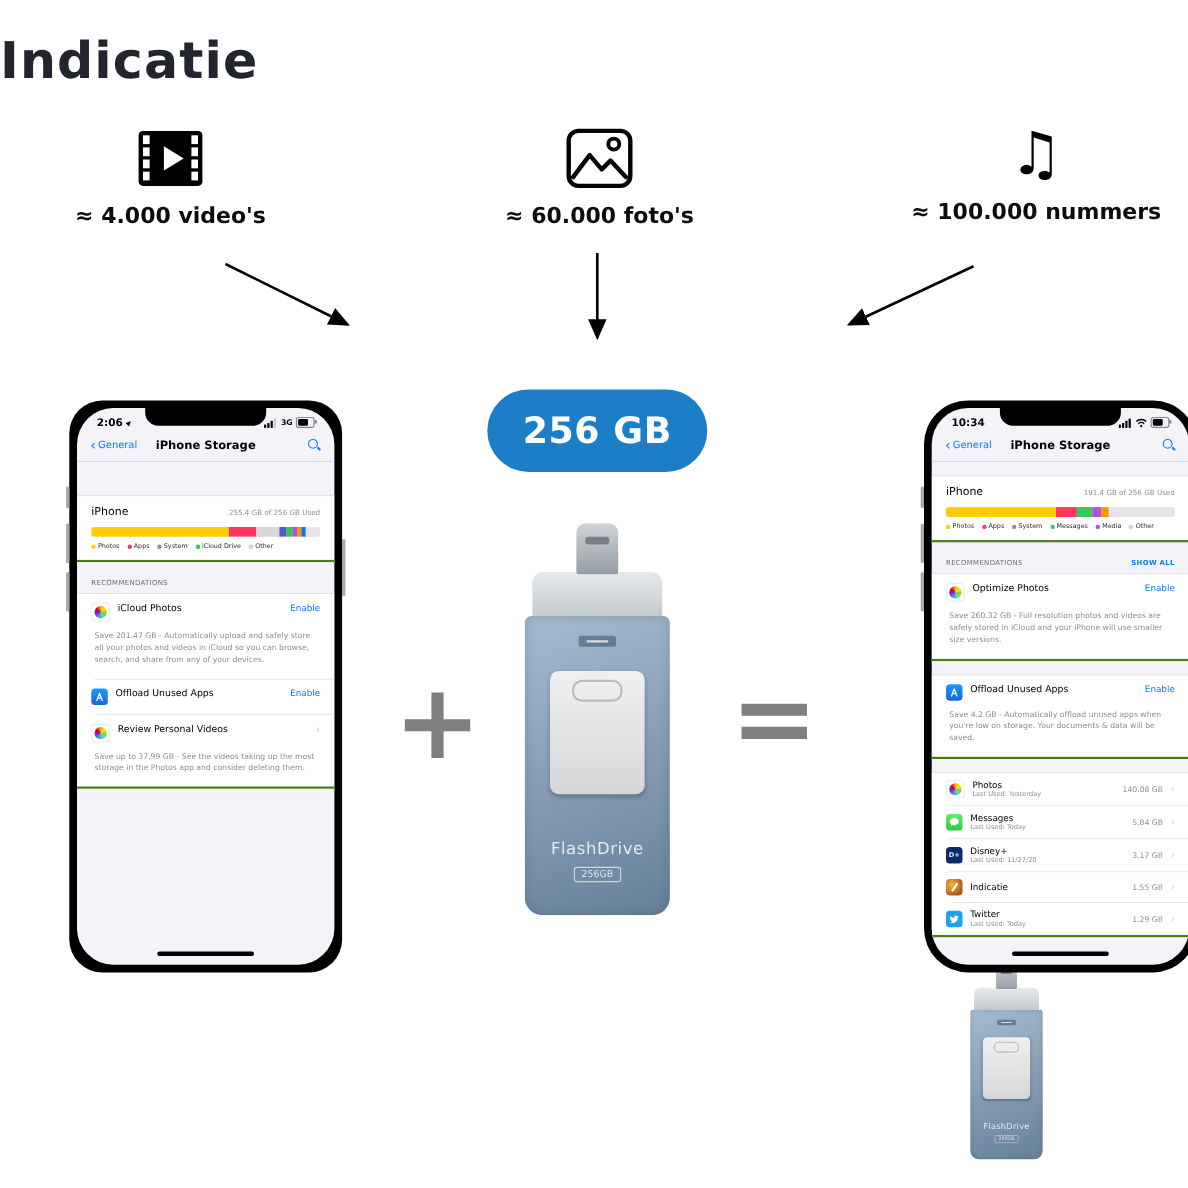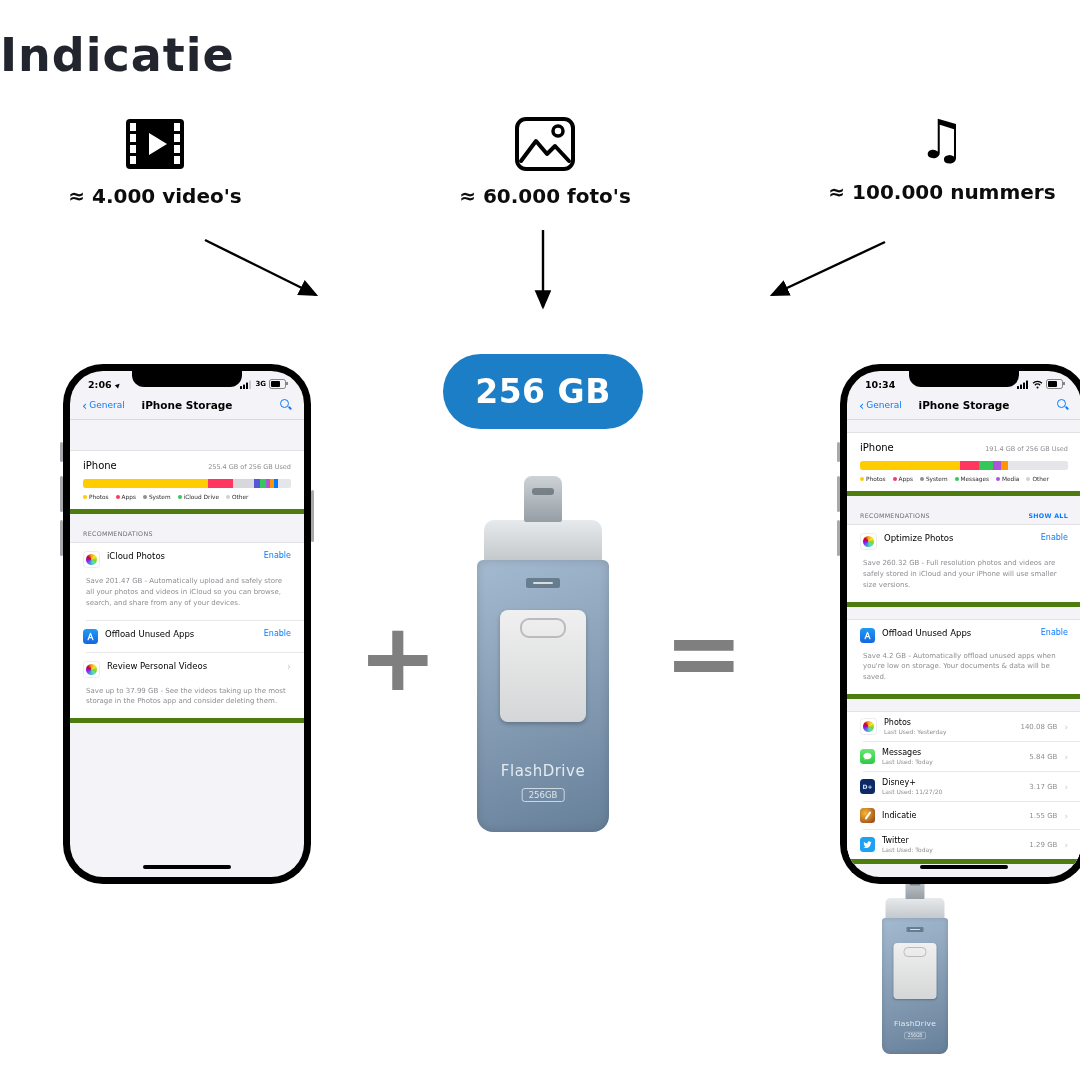--- a/index.html
+++ b/index.html
@@ -44,21 +44,21 @@
           padding:6px 12px 8px;border-bottom:1px solid #d9d9de;}
   .back{display:flex;align-items:center;gap:2px;color:#0a7aff;font-size:9px;}
   .back .bc{font-size:13px;line-height:9px;font-weight:400;}
   .nav-title{position:absolute;left:50%;transform:translateX(-50%);font-size:10.5px;font-weight:700;}
   .search{width:12px;height:12px;position:relative;}
   .search::before{content:"";position:absolute;left:0;top:0;width:7px;height:7px;border:1.6px solid #0a7aff;border-radius:50%;}
   .search::after{content:"";position:absolute;left:8px;top:8px;width:4px;height:1.8px;background:#0a7aff;transform:rotate(45deg);border-radius:1px;}
 
   .gap-lg{height:30px;}
   .gap-sm{height:12px;}
-  .card{background:#fff;border-top:1px solid #e2e2e5;border-bottom:5px solid #4d7c0f;}
+  .card{background:#fff;border-top:1px solid #e2e2e5;border-bottom:2px solid #4d7c0f;}
   .dev-row{display:flex;justify-content:space-between;align-items:baseline;padding:9px 13px 5px;}
   .dev-name{font-size:10px;}
   .dev-used{font-size:6.5px;color:#8e8e93;}
   .stor-bar{display:flex;height:9px;border-radius:3px;overflow:hidden;margin:3px 13px 6px;background:#e5e5ea;}
   .stor-bar>div{height:100%;}
   .legend{display:flex;gap:7px;padding:0 13px 9px;font-size:5.8px;color:#2c2c31;
           align-items:center;white-space:nowrap;}
   .li{display:flex;align-items:center;}
   .dot{width:4px;height:4px;border-radius:50%;display:inline-block;margin-right:2px;flex:none;}
 
@@ -175,21 +175,21 @@
     </defs>
     <line x1="205" y1="15" x2="316" y2="70" stroke="#000" stroke-width="2.4" marker-end="url(#ah)"></line>
     <line x1="543" y1="5" x2="543" y2="82" stroke="#000" stroke-width="2.4" marker-end="url(#ah)"></line>
     <line x1="885" y1="17" x2="772" y2="70" stroke="#000" stroke-width="2.4" marker-end="url(#ah)"></line>
   </svg>
 
   <div class="badge" style="background: rgb(27, 126, 198);">
     <span>256 GB</span>
   </div>
 
-  <div class="phone" style="left:63px;top:364px;">
+  <div class="phone" style="left:63px;top:364px;border-radius:30px;">
     <div class="sb" style="left:-3px;top:78px;height:20px;"></div>
     <div class="sb" style="left:-3px;top:112px;height:36px;"></div>
     <div class="sb" style="left:-3px;top:156px;height:36px;"></div>
     <div class="sb" style="right:-3px;top:126px;height:52px;left:auto;"></div>
     <div class="screen">
       <div class="notch"></div>
       <div class="statusbar">
         <span class="time-wrap">
           <span>2:06</span>
           <span class="loc">▶</span>

